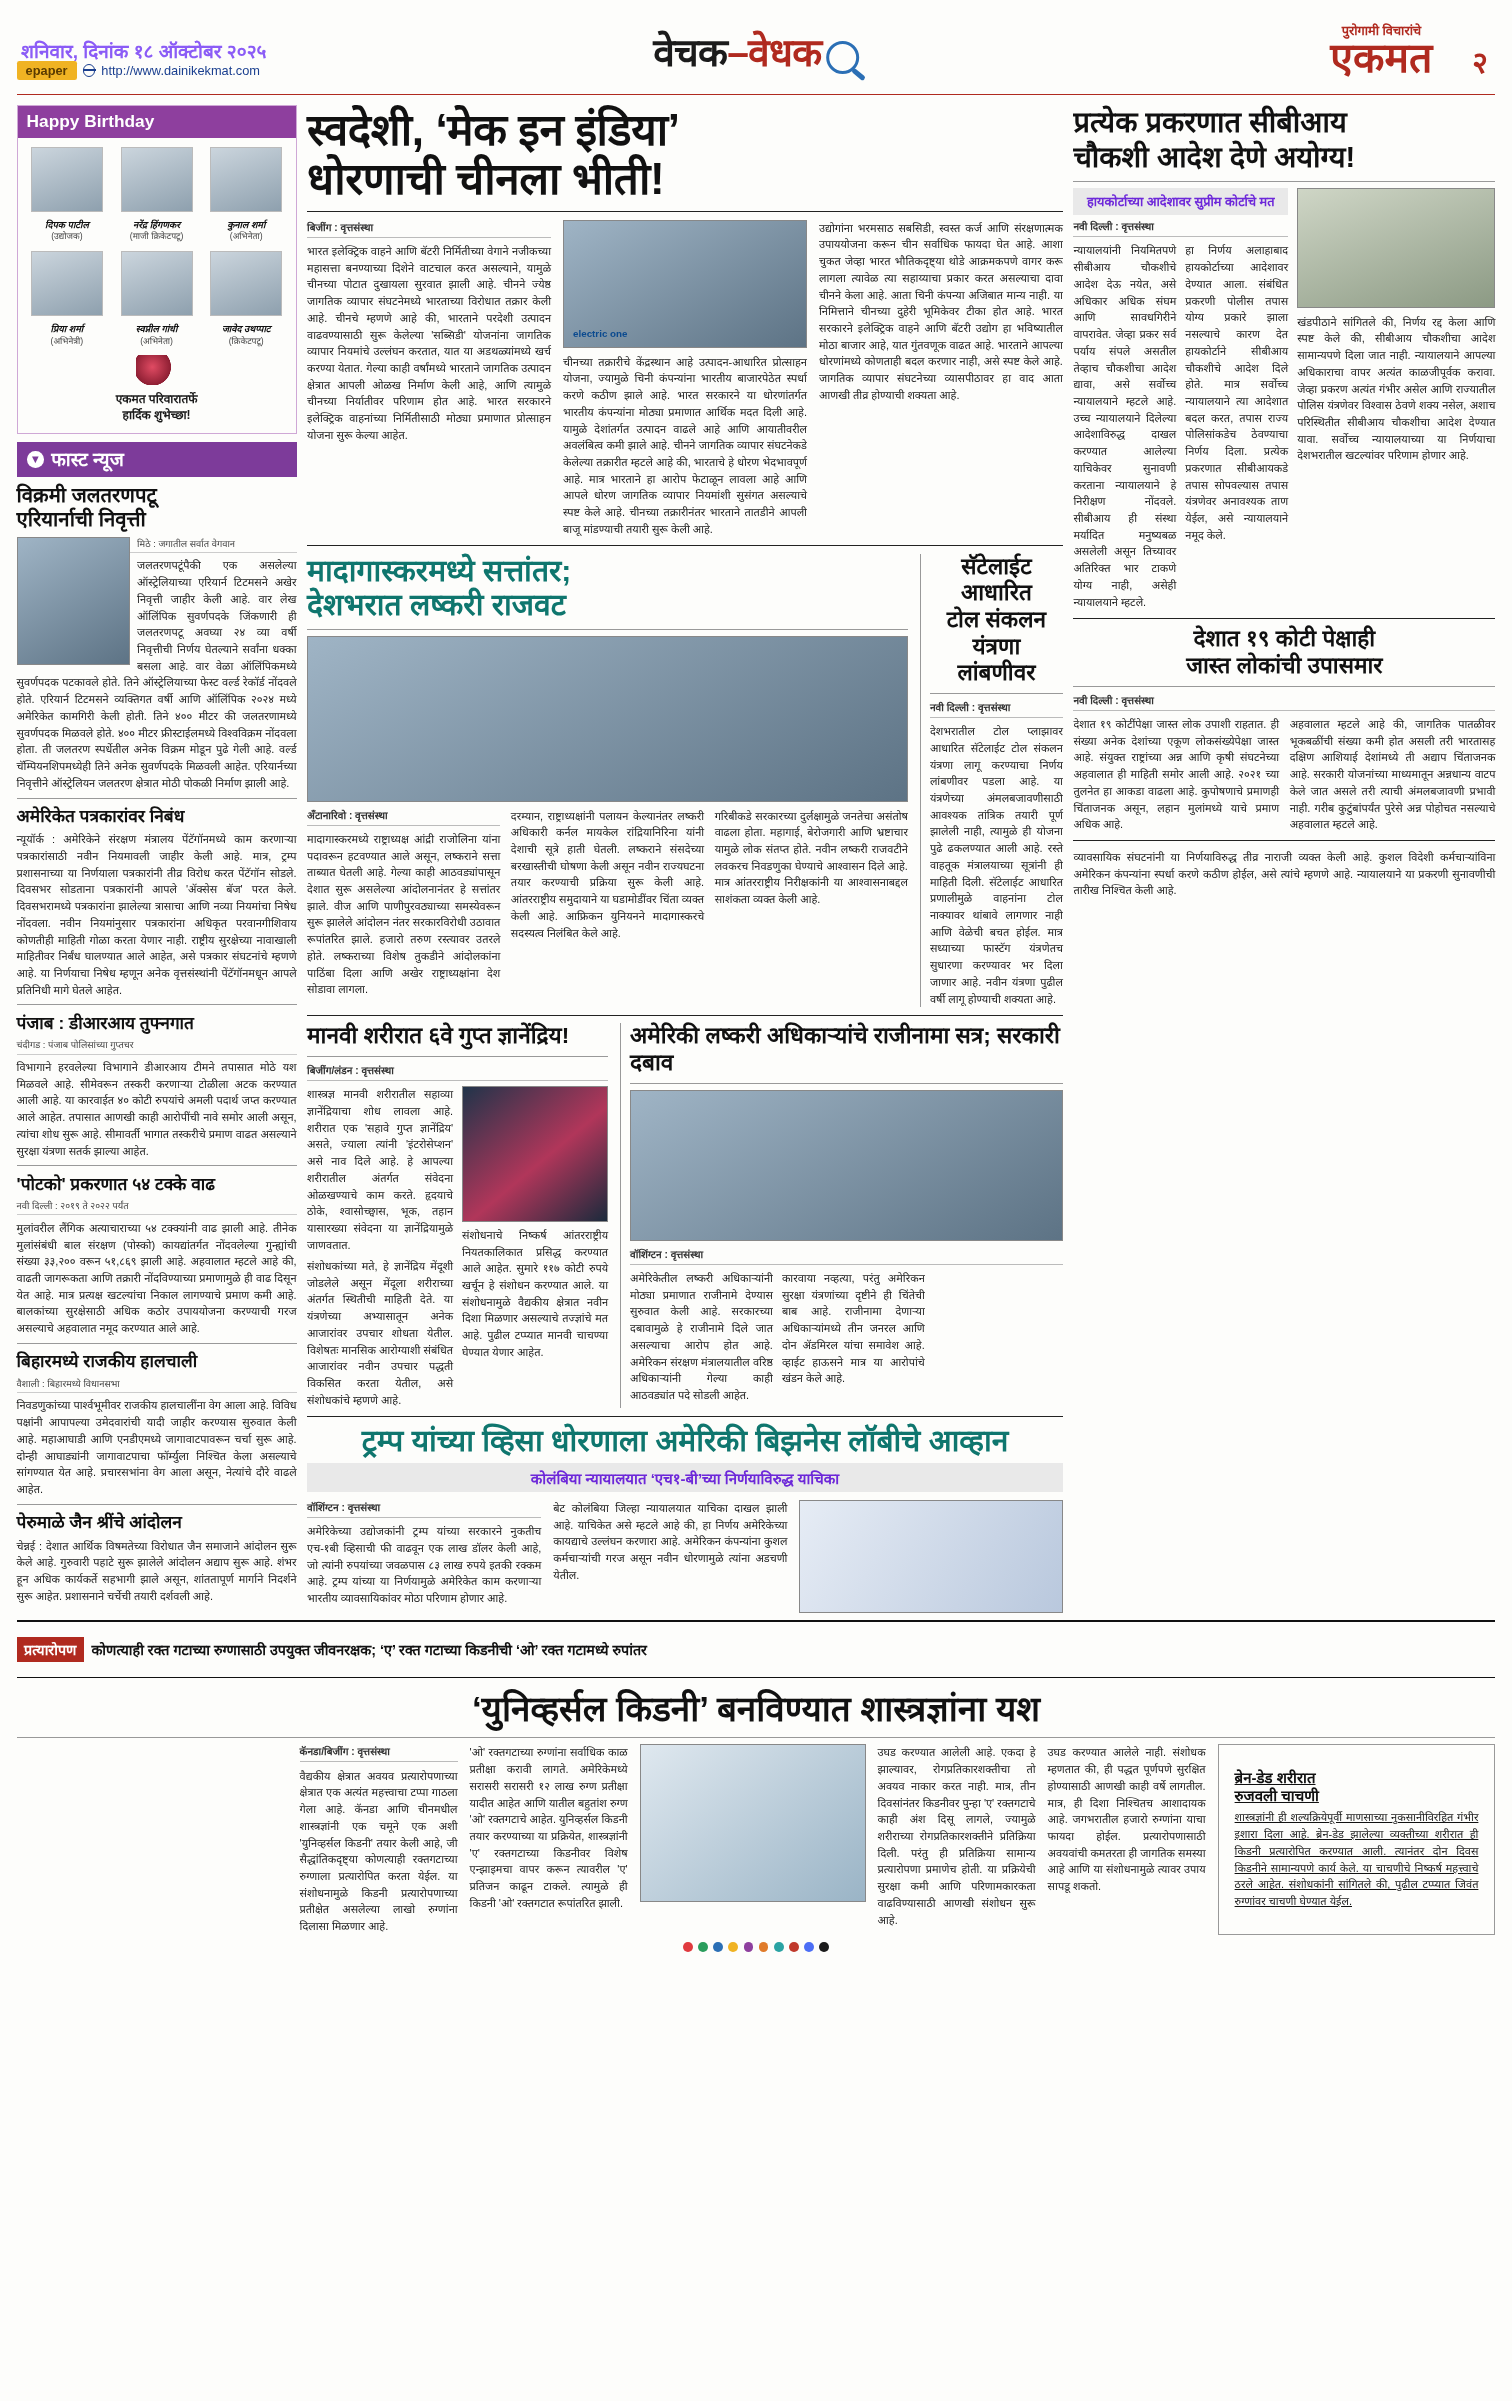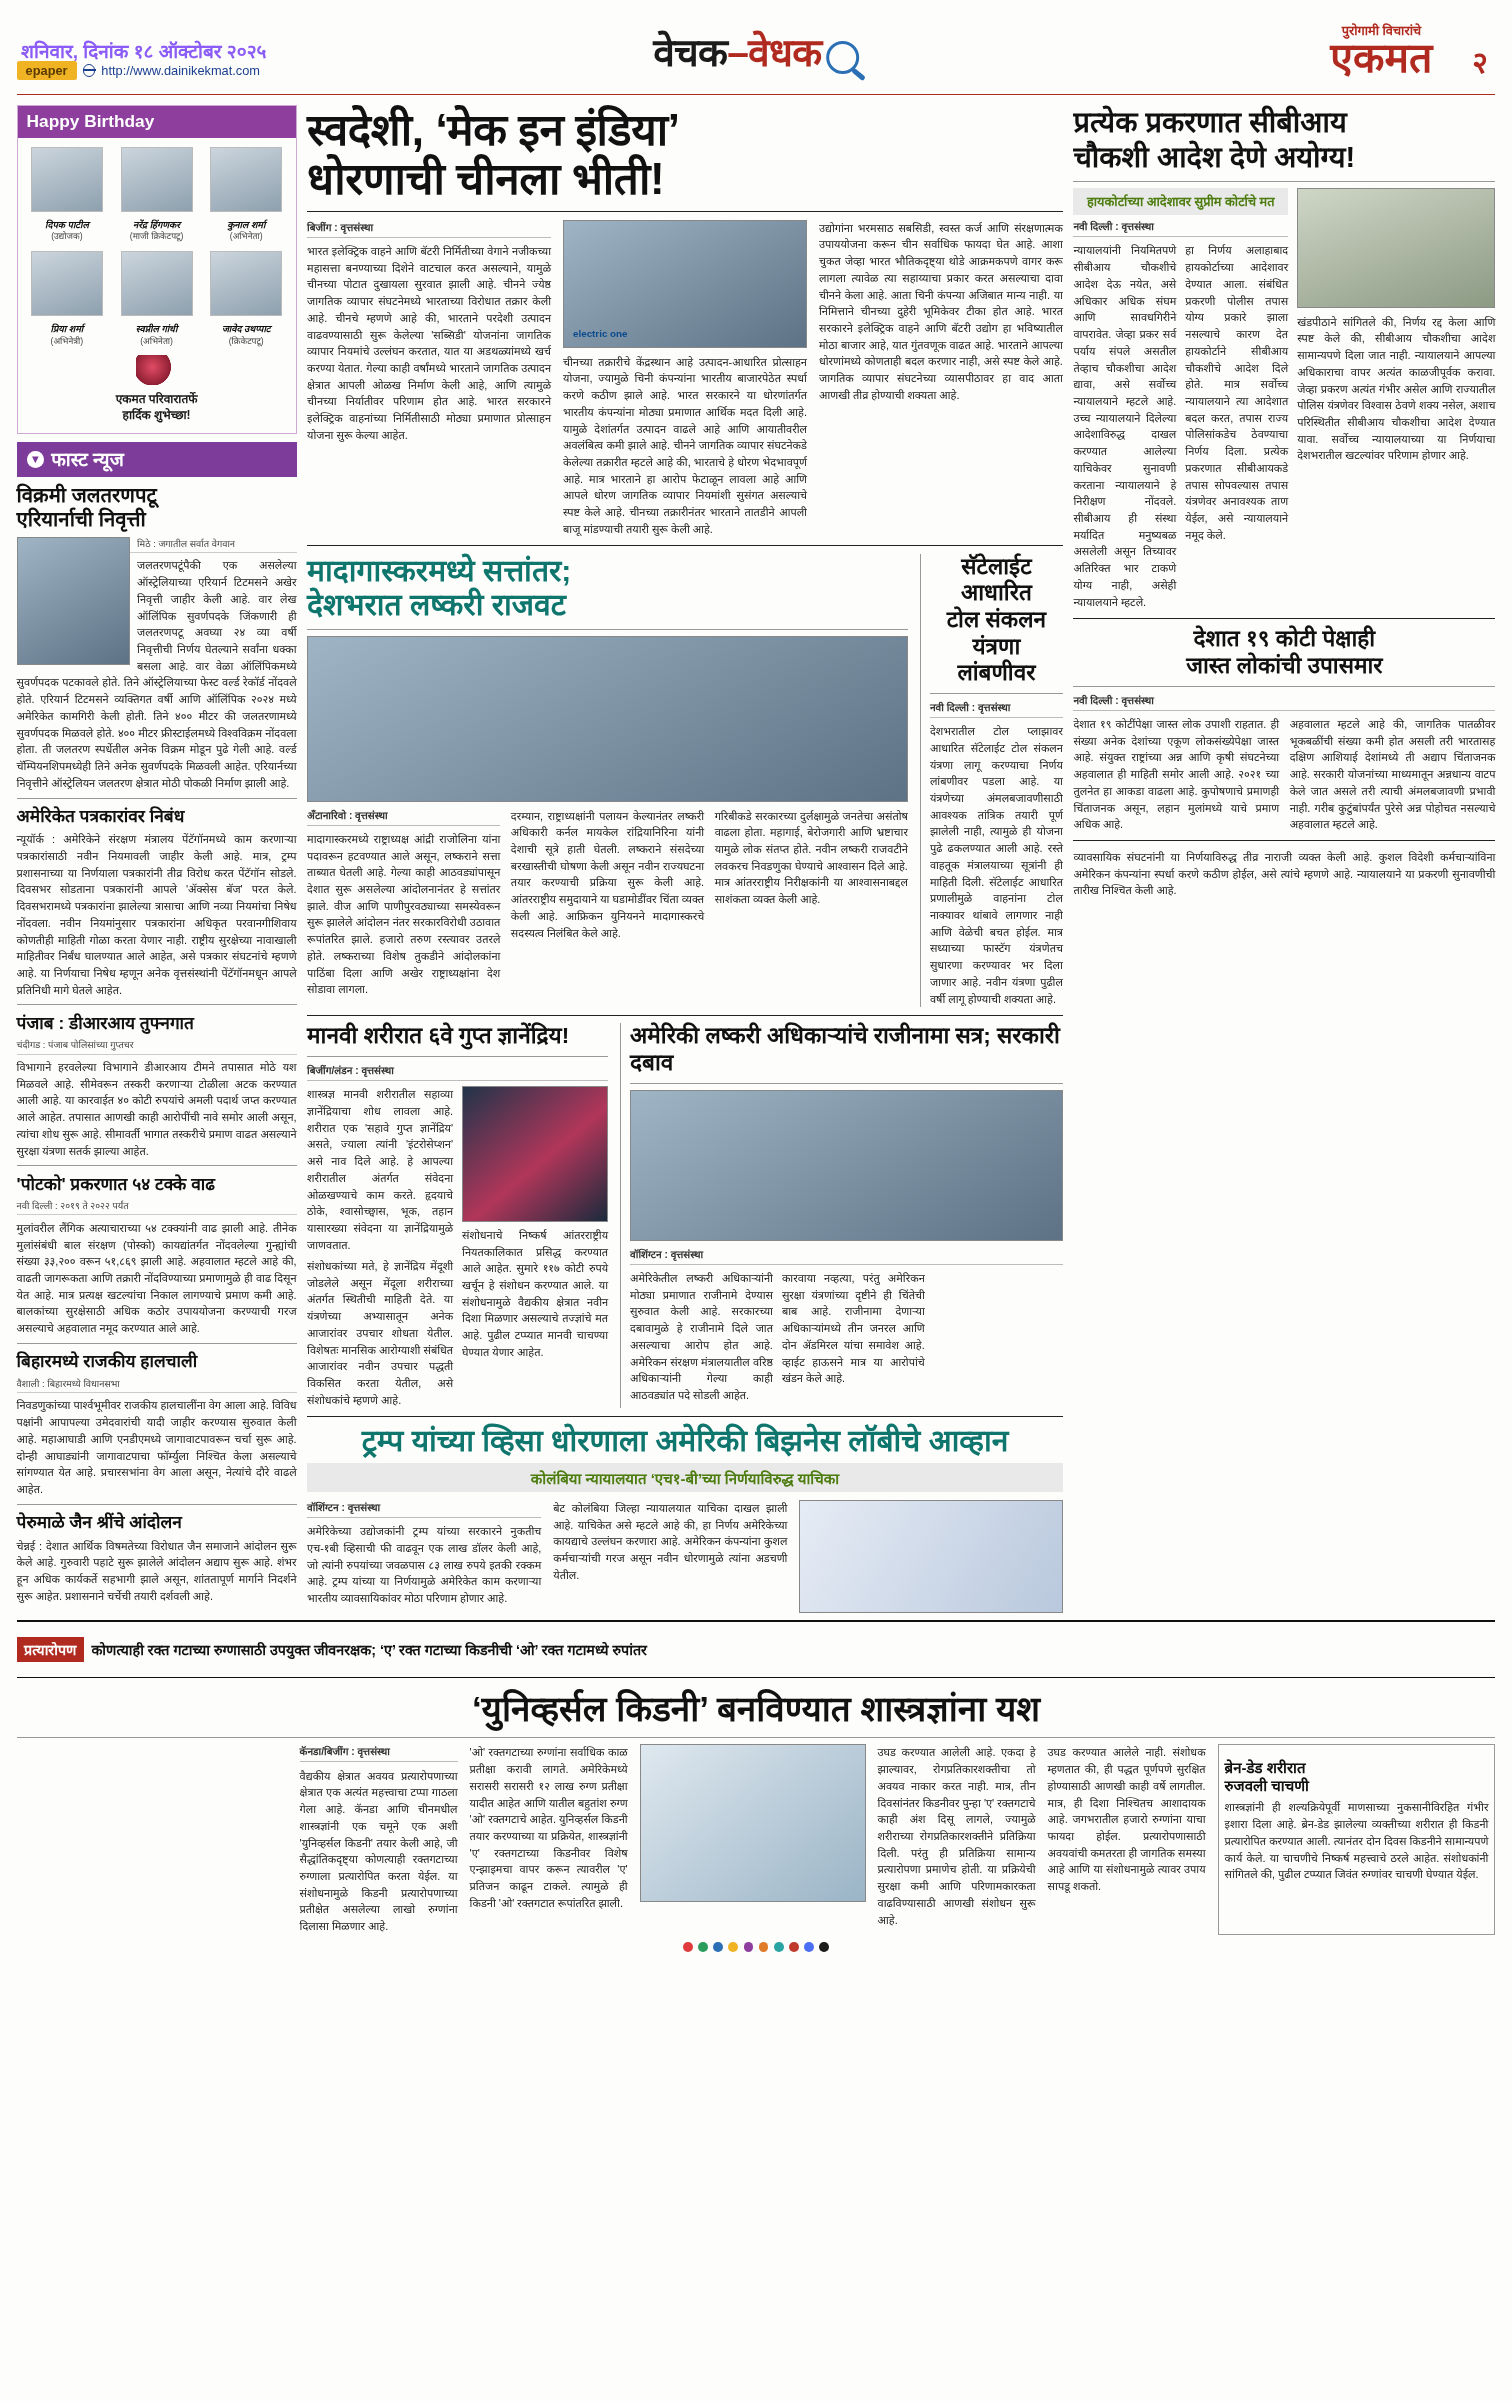--- a/index.html
+++ b/index.html
@@ -59,21 +59,21 @@
   .sub-h { font-size:20.3px; font-weight:bold; color:#111; line-height:1.18; margin:7.5px 0 4.5px; }
   .sub-h2 { font-size:17.3px; font-weight:bold; color:#111; line-height:1.2; margin:7.5px 0 4.5px; }
   .minibyline { font-size:9.4px; color:#444; border-bottom:0.8px solid #ccc; padding-bottom:2.3px; margin-bottom:4.5px; }
   .photo { background:linear-gradient(150deg,#9fb4c5,#5d7385); border:0.8px solid #888;padding-left:48px; }
 
   
   .main-h { font-size:44px; line-height:1.12; font-weight:bold; color:#111; letter-spacing:-0.4px; }
   .right-h { font-size:29px; line-height:1.2; font-weight:bold; color:#111; }
   .sec-h { font-size:30px; line-height:1.15; font-weight:bold; color:#0f766e; }
   .sec-h-sm { font-size:22.6px; line-height:1.18; font-weight:bold; color:#111; }
-  .kicker { background:#e9e9e9; font-size:15px; font-weight:bold; text-align:center; padding:4.5px; color:#4d7c0f; }
+  .kicker { background:#e9e9e9; font-size:15px; font-weight:bold; text-align:center; padding:4.5px; color:#6d28d9; }
 
   
   .strip { border-top:2.3px solid #111; border-bottom:0.8px solid #111; padding:15px 0; margin-top:7.5px; display:flex; align-items:center; gap:7.5px;}
   .strip-tag { background:#b02a1f; color:#fff; font-size:14.3px; font-weight:bold; padding:3px 7.5px; }
   .strip-txt { font-size:14.3px; font-weight:bold; color:#111; }
   .kidney-h { font-size:35px; font-weight:bold; text-align:center; margin:6px 0 4.5px; }
 
   .dots { display:flex; gap:5.3px; justify-content:center; padding:7.5px 0 0; }
   .dot { width:9.8px;height:9.8px;border-radius:50%; }
   .center { text-align:center; }
@@ -346,21 +346,21 @@
       <div style="width:158px;">
         <div class="byline">कॅनडा/बिजींग : वृत्तसंस्था</div>
         <div class="body-text">वैद्यकीय क्षेत्रात अवयव प्रत्यारोपणाच्या क्षेत्रात एक अत्यंत महत्त्वाचा टप्पा गाठला गेला आहे. कॅनडा आणि चीनमधील शास्त्रज्ञांनी एक चमूने एक अशी 'युनिव्हर्सल किडनी' तयार केली आहे, जी सैद्धांतिकदृष्ट्या कोणत्याही रक्तगटाच्या रुग्णाला प्रत्यारोपित करता येईल. या संशोधनामुळे किडनी प्रत्यारोपणाच्या प्रतीक्षेत असलेल्या लाखो रुग्णांना दिलासा मिळणार आहे.</div>
       </div>
       <div style="width:158px;" class="body-text">'ओ' रक्तगटाच्या रुग्णांना सर्वाधिक काळ प्रतीक्षा करावी लागते. अमेरिकेमध्ये सरासरी सरासरी १२ लाख रुग्ण प्रतीक्षा यादीत आहेत आणि यातील बहुतांश रुग्ण 'ओ' रक्तगटाचे आहेत. युनिव्हर्सल किडनी तयार करण्याच्या या प्रक्रियेत, शास्त्रज्ञांनी 'ए' रक्तगटाच्या किडनीवर विशेष एन्झाइमचा वापर करून त्यावरील 'ए' प्रतिजन काढून टाकले. त्यामुळे ही किडनी 'ओ' रक्तगटात रूपांतरित झाली.</div>
       <div style="width:226px;">
         <div class="photo" style="height:158px;background:linear-gradient(140deg,#dfe8ef,#9ab4c6);"></div>
       </div>
       <div style="width:158px;" class="body-text">उघड करण्यात आलेली आहे. एकदा हे झाल्यावर, रोगप्रतिकारशक्तीचा तो अवयव नाकार करत नाही. मात्र, तीन दिवसांनंतर किडनीवर पुन्हा 'ए' रक्तगटाचे काही अंश दिसू लागले, ज्यामुळे शरीराच्या रोगप्रतिकारशक्तीने प्रतिक्रिया दिली. परंतु ही प्रतिक्रिया सामान्य प्रत्यारोपणा प्रमाणेच होती. या प्रक्रियेची सुरक्षा कमी आणि परिणामकारकता वाढविण्यासाठी आणखी संशोधन सुरू आहे.</div>
       <div style="width:158px;" class="body-text">उघड करण्यात आलेले नाही. संशोधक म्हणतात की, ही पद्धत पूर्णपणे सुरक्षित होण्यासाठी आणखी काही वर्षे लागतील. मात्र, ही दिशा निश्चितच आशादायक आहे. जगभरातील हजारो रुग्णांना याचा फायदा होईल. प्रत्यारोपणासाठी अवयवांची कमतरता ही जागतिक समस्या आहे आणि या संशोधनामुळे त्यावर उपाय सापडू शकतो.</div>
-      <div style="flex:1; border:0.8px solid #999; padding:6px;">
+      <div style="flex:1; border:0.8px solid #999; padding:16px;text-decoration:underline;">
         <div class="sub-h2" style="white-space:pre-line;font-size:15px;">ब्रेन-डेड शरीरात
 रुजवली चाचणी</div>
         <div class="body-text">शास्त्रज्ञांनी ही शल्यक्रियेपूर्वी माणसाच्या नुकसानीविरहित गंभीर इशारा दिला आहे. ब्रेन-डेड झालेल्या व्यक्तीच्या शरीरात ही किडनी प्रत्यारोपित करण्यात आली. त्यानंतर दोन दिवस किडनीने सामान्यपणे कार्य केले. या चाचणीचे निष्कर्ष महत्त्वाचे ठरले आहेत. संशोधकांनी सांगितले की, पुढील टप्प्यात जिवंत रुग्णांवर चाचणी घेण्यात येईल.</div>
       </div>
     </div>
     <div class="dots">
       <span class="dot" style="background:#e03a3e"></span>
       <span class="dot" style="background:#2a9d5c"></span>
       <span class="dot" style="background:#2b6fb5"></span>
       <span class="dot" style="background:#f0b323"></span>

